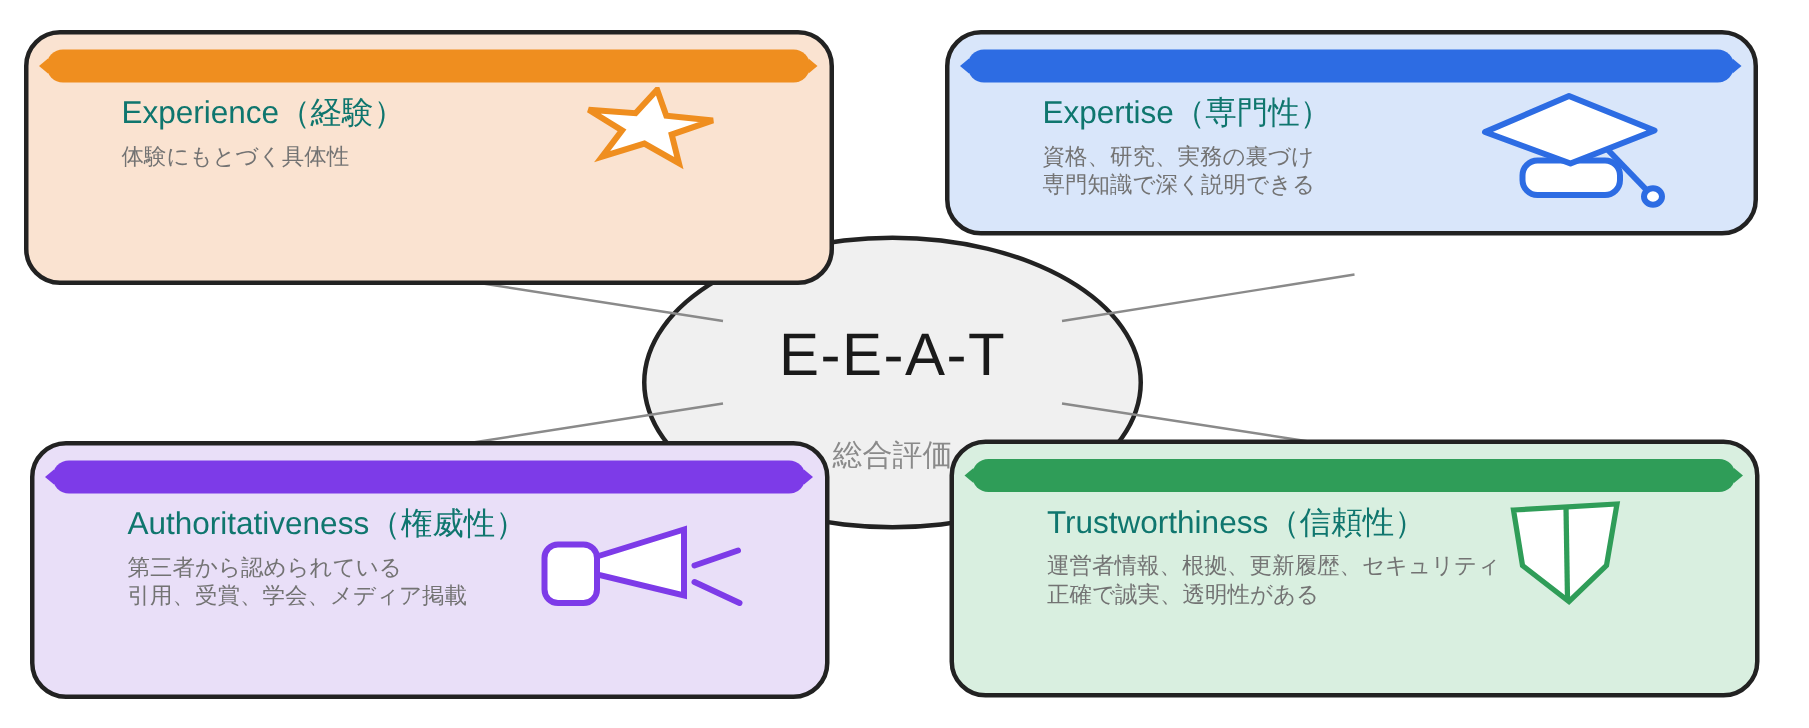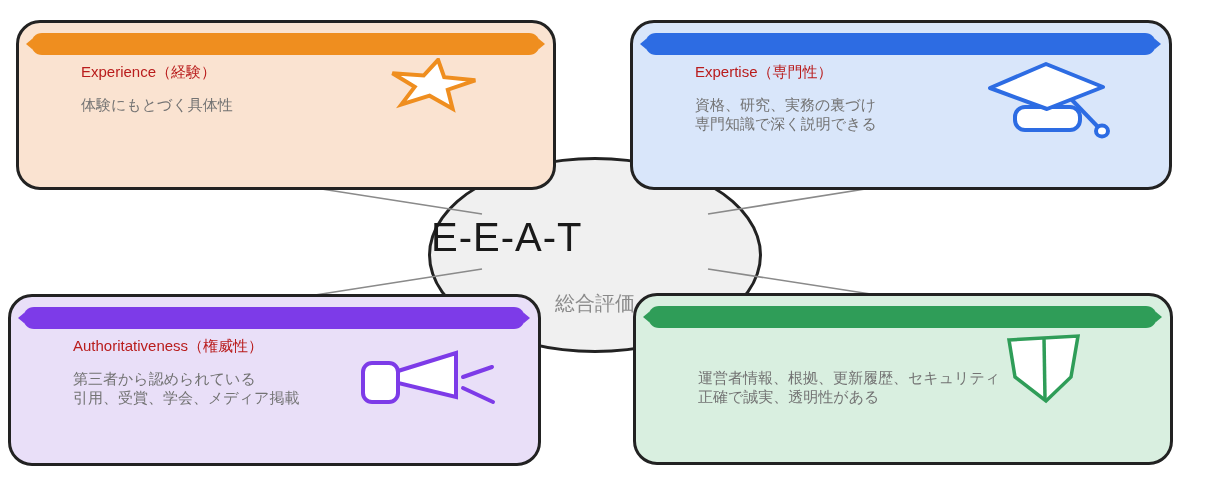--- a/index.html
+++ b/index.html
@@ -7,52 +7,52 @@
     position:relative; width:1206px; height:485px; background:#ffffff;
     font-family:"Liberation Sans","DejaVu Sans",sans-serif; overflow:hidden;
   }
   
   .ellipse {
     position:absolute; left:428px; top:157px; width:334px; height:196px;
     border-radius:50%; background:#f0f0f0; border:3px solid #222222;
     box-sizing:border-box; z-index:1;
   }
   .eeat-title {
-    position:absolute; top:53px; left:0; width:100%; 
+    position:absolute; top:53px; left:0; width:100%; text-align:center;
     font-size:40px; line-height:1.2; color:#1a1a1a; letter-spacing:1px;
   }
   .eeat-sub {
     position:absolute; top:130px; left:0; width:100%; text-align:center;
     font-size:20px; color:#8a8a8a;
   }
   
   .connectors { position:absolute; left:0; top:0; width:1206px; height:485px; z-index:2; }
   .connectors line { stroke:#8a8a8a; stroke-width:1.6; }
   
   .card {
     position:absolute; box-sizing:border-box; border:3px solid #222222;
     border-radius:24px; background:var(--bg); z-index:3;
   }
   .card-experience        { left:16px;  top:20px;  width:540px; height:170px; }
-  .card-expertise         { left:630px; top:20px;  width:542px; height:170px; }
-  .card-authoritativeness { left:8px;  top:294px; width:533px; height:172px;text-decoration:underline; }
+  .card-expertise         { left:630px; top:20px;  width:542px; height:137px; }
+  .card-authoritativeness { left:20px;  top:294px; width:533px; height:172px;text-decoration:underline; }
   .card-trustworthiness   { left:633px; top:293px; width:540px; height:172px; }
   .pill {
     position:absolute; left:12px; right:13px; top:10px; height:22px;
     border-radius:11px; background:var(--accent);
   }
   .pill::before, .pill::after {
     content:""; position:absolute; top:50%; transform:translateY(-50%);
     border-top:5px solid transparent; border-bottom:5px solid transparent;
   }
   .pill::before { left:-5px;  border-right:6px solid var(--accent); }
   .pill::after  { right:-5px; border-left:6px solid var(--accent); }
   .card-title {
-    position:absolute; left:62px; top:40px; font-size:15px; line-height:1.2;
-    color:#b91c1c; white-space:nowrap;
+    position:absolute; left:62px; top:40px; font-size:21px; line-height:1.2;
+    color:#0f766e; white-space:nowrap;
   }
   .card-body {
     position:absolute; left:62px; top:72px; font-size:15px; line-height:19px;
     color:#737373; white-space:nowrap;
   }
   
   .icon { position:absolute; z-index:4; }
   .icon-star          { left:388px;  top:58px;  }
   .icon-grad-cap      { left:980px;  top:58px;  }
   .icon-megaphone     { left:358px;  top:348px; }
@@ -96,20 +96,21 @@
     <div class="pill"></div>
     <div class="card-title">Authoritativeness（権威性）</div>
     <div class="card-body">
       <div>第三者から認められている</div>
       <div>引用、受賞、学会、メディア掲載</div>
     </div>
   </div>
 
   <div class="card card-trustworthiness" style="--accent: #2F9D58; --bg: #D9EFE0;">
     <div class="pill"></div>
+    <div class="card-title">Trustworthiness（信頼性）</div>
     <div class="card-body">
       <div>運営者情報、根拠、更新履歴、セキュリティ</div>
       <div>正確で誠実、透明性がある</div>
     </div>
   </div>
 
   <svg class="icon icon-star" width="90" height="56" viewBox="0 0 90 56">
     <path d="M50.1,1.8 L56.2,19.2 L87.3,22.3 L59.8,31.7 L64.6,50.8 L41.6,37.7 L13.4,46.4 L26.7,28.9 L4.4,15.2 L35.7,17.5 Z" fill="#ffffff" stroke="#EF8E1F" stroke-width="4" stroke-linejoin="miter"></path>
   </svg>
 

